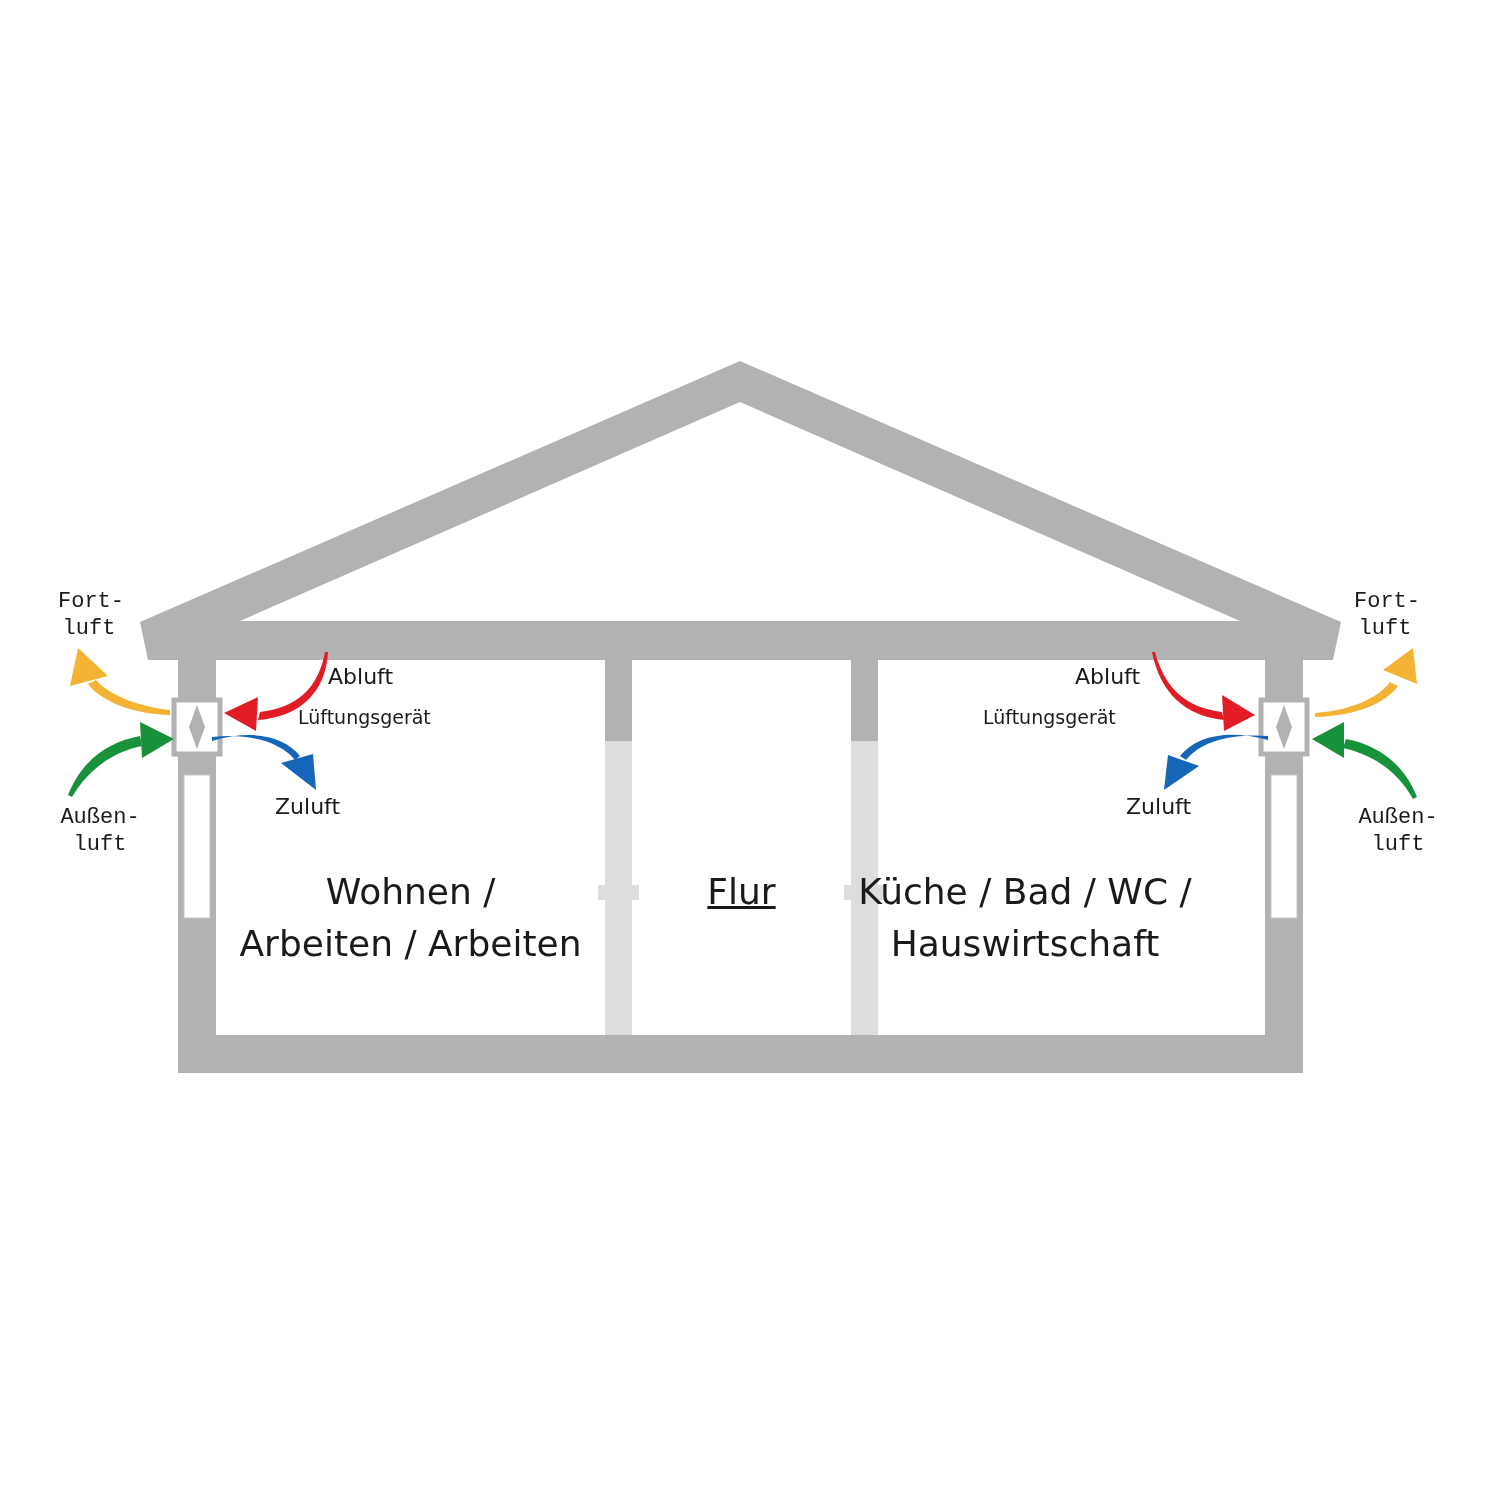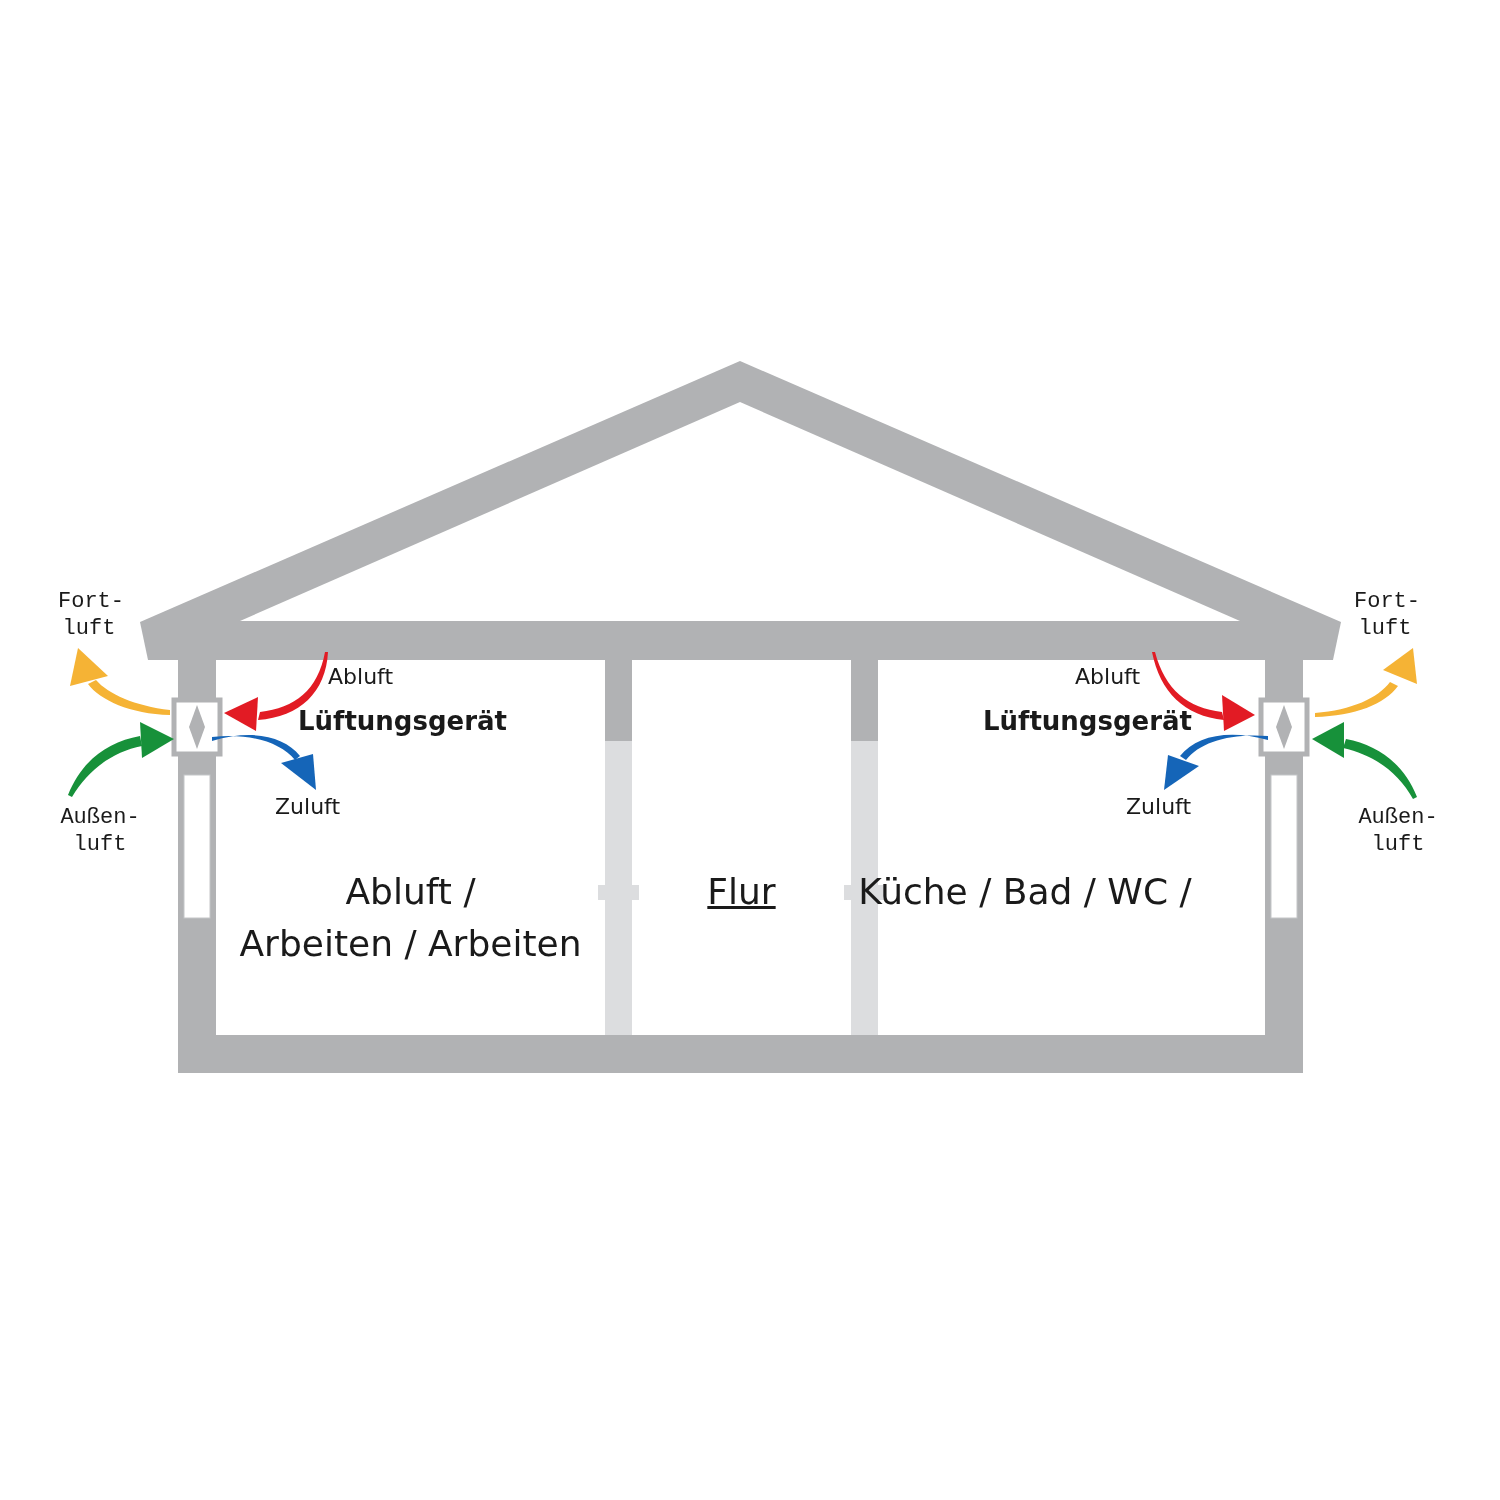--- a/index.html
+++ b/index.html
@@ -1,21 +1,21 @@
 <!DOCTYPE html>
 <html><head>
 <meta charset="utf-8">
 <style>
   html, body { margin: 0; padding: 0; background: #ffffff; }
   body { width: 1500px; height: 1500px; position: relative; overflow: hidden;
          font-family: "DejaVu Sans", "Liberation Sans", sans-serif; color: #1a1a1a; }
   #diagram { position: absolute; left: 0; top: 0; width: 1500px; height: 1500px; }
   .lbl { position: absolute; white-space: nowrap; line-height: 1; text-align: center; }
   .small { font-size: 22px; }
-  .mid { font-size: 26px; font-weight: bold; }
+  .mid { font-size: 19px; }
   .room { font-size: 36px; text-align: center; line-height: 52px; }
   .stack { text-align: center; font-size: 22px; line-height: 27px; font-family: Liberation Mono, monospace; }
 </style>
 </head>
 <body>
 
 <svg id="diagram" viewBox="0 0 1500 1500" xmlns="http://www.w3.org/2000/svg">
 
   <polygon fill="#b1b2b4" points="140,622 740,361 1341,622 1333,660 148,660"></polygon>
   <polygon fill="#ffffff" points="240,621 740,402 1240,621"></polygon>
@@ -96,21 +96,22 @@
 </div>
 <div class="lbl stack" style="left:1350px; top:804px; width:96px;">
   <div>Außen-</div>
   <div>luft</div>
 </div>
 <div class="lbl small" style="left:1075px; top:666px;">Abluft</div>
 <div class="lbl mid" style="left:983px; top:708px;">Lüftungsgerät</div>
 <div class="lbl small" style="left:1126px; top:796px;">Zuluft</div>
 
 <div class="lbl room" style="left:216px; top:866px; width:389px;">
-  <div>Abluft /</div>
+  <div>Wohnen /</div>
   <div>Arbeiten / Arbeiten</div>
 </div>
 <div class="lbl room" style="left:632px; top:866px; width:219px;text-decoration:underline;">
   <div>Flur</div>
 </div>
 <div class="lbl room" style="left:830px; top:866px; width:390px;">
   <div>Küche / Bad / WC /</div>
+  <div>Hauswirtschaft</div>
 </div>
 
 </body></html>

